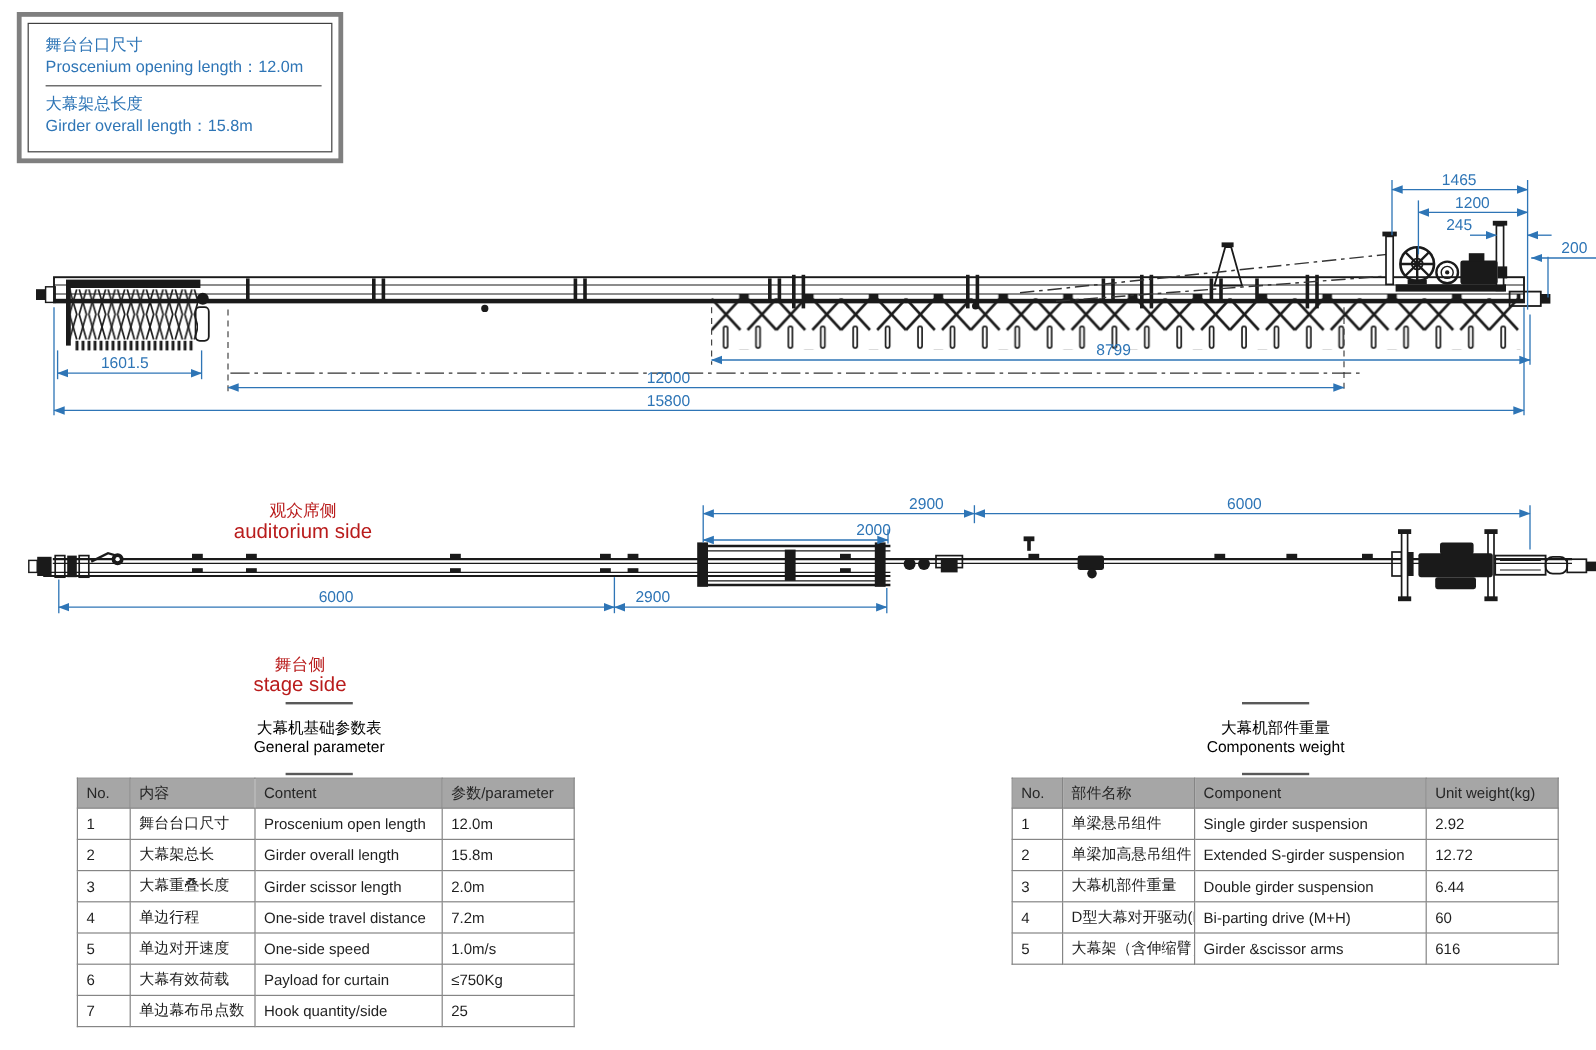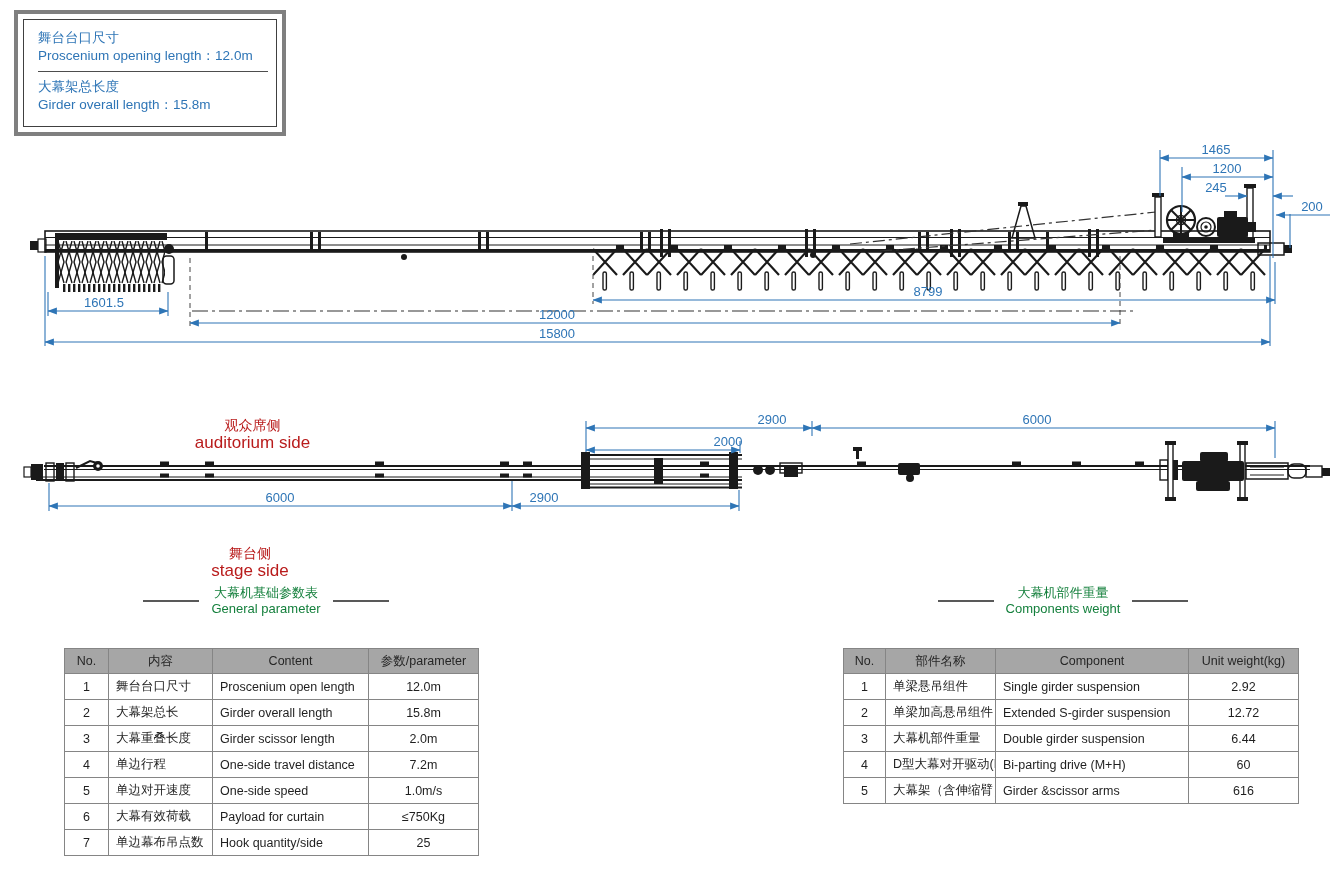--- a/index.html
+++ b/index.html
@@ -15,32 +15,32 @@
     border:4px solid #7f7f7f;background:#fff;box-sizing:border-box;
   }
   #infoBox .inner{
     position:absolute;left:5px;top:5px;right:5px;bottom:5px;
     border:1.5px solid #404040;box-sizing:border-box;
     padding:9px 8px 0 14px;color:#2e75b6;font-size:13.5px;line-height:1.3;
   }
   #infoBox .divider{border-top:1.5px solid #4d4d4d;margin:7px 0 6px 0;}
 
   
-  .tblTitle{position:absolute;display:flex;align-items:center;justify-content:center;gap:12px;color:#15803d;}
+  .tblTitle{position:absolute;display:flex;align-items:center;justify-content:center;gap:12px;color:#000000;flex-direction:column;}
   .tblTitle .rule{height:0;border-top:2px solid #595959;width:56px;flex:0 0 auto;}
   .tblTitle .tt{text-align:center;font-size:13px;line-height:1.25;white-space:nowrap;}
 
   
   table.spec{border-collapse:collapse;position:absolute;table-layout:fixed;background:#fff;}
   table.spec th,table.spec td{
     border:1px solid #858585;font-size:12.5px;color:#1f1f1f;
     padding:0 7px;height:26px;box-sizing:border-box;font-weight:normal;overflow:hidden;white-space:nowrap;
   }
   table.spec th{background:#a6a6a6;color:#262626;height:25px;}
-  .c{text-align:center;} .l{text-align:left;}
+  .c{text-align:left;} .l{text-align:left;}
 
   
   .planLabel{position:absolute;text-align:center;color:#b91c1c;line-height:1.15;}
   .planLabel .zh{font-size:14px;display:block;}
   .planLabel .en{font-size:17px;display:block;}
 
   svg text{font-family:"Liberation Sans","DejaVu Sans",sans-serif;}
   .dimtxt{fill:#2e75b6;font-size:13px;}
 </style>
 </head>

